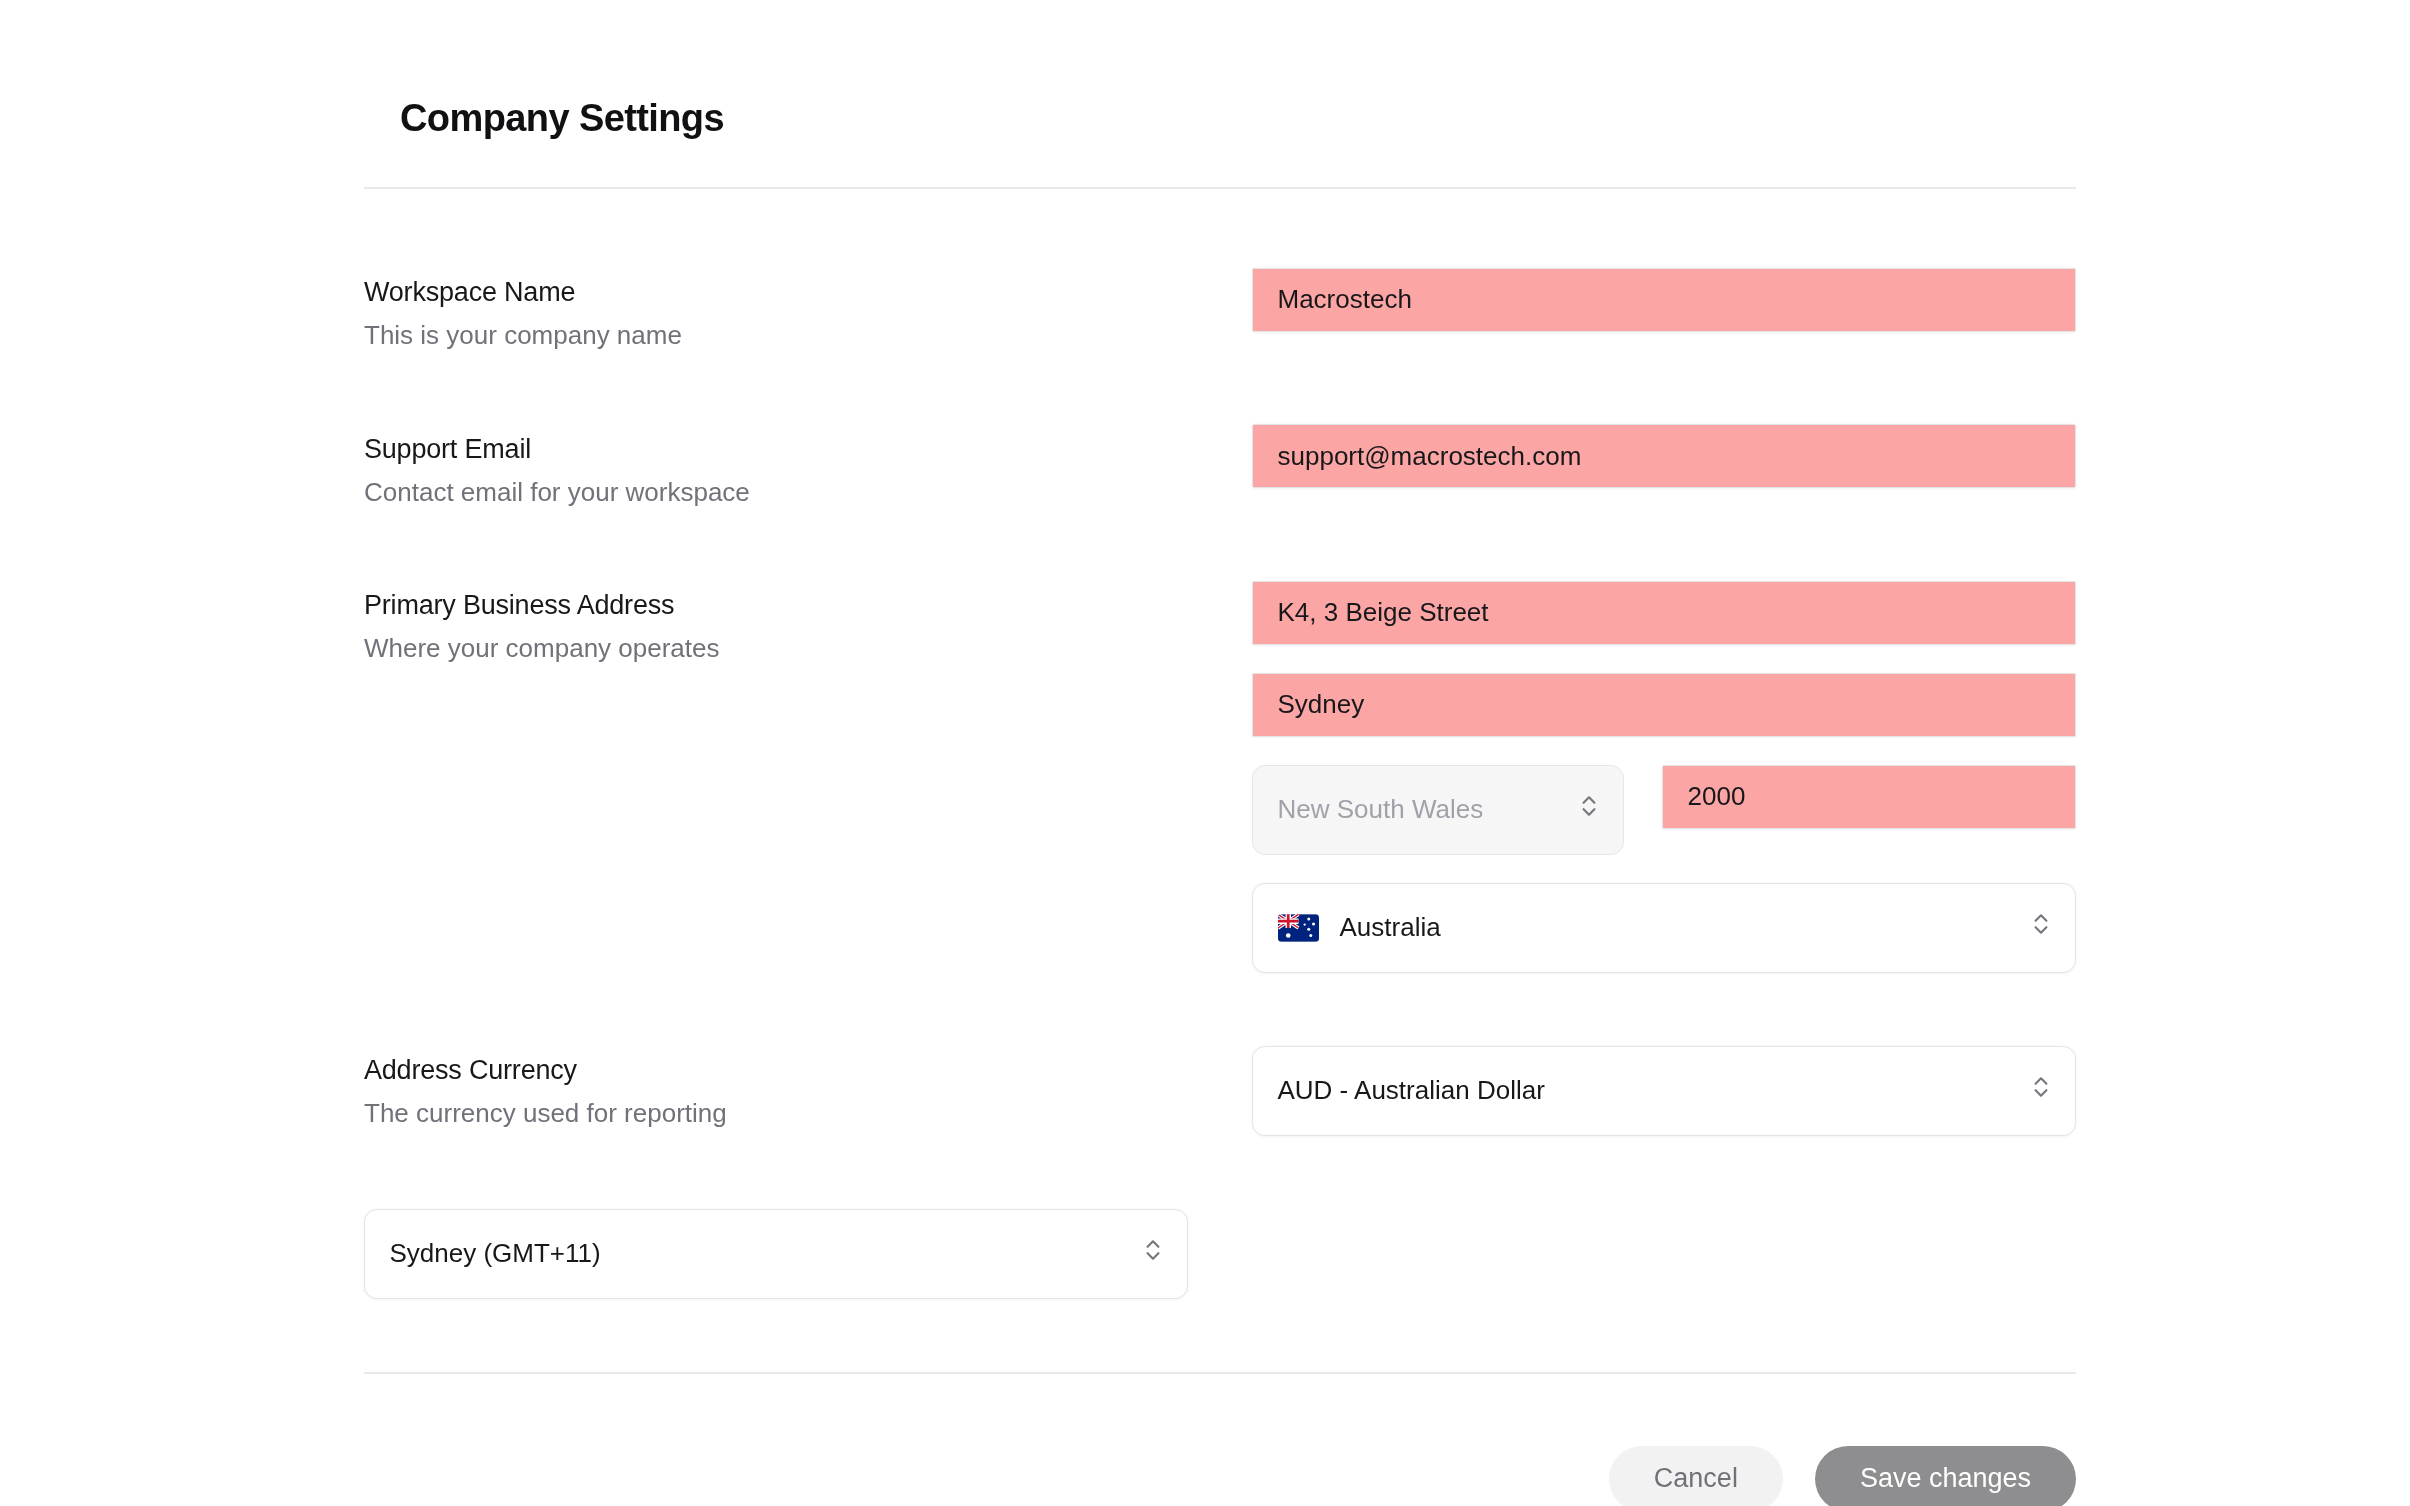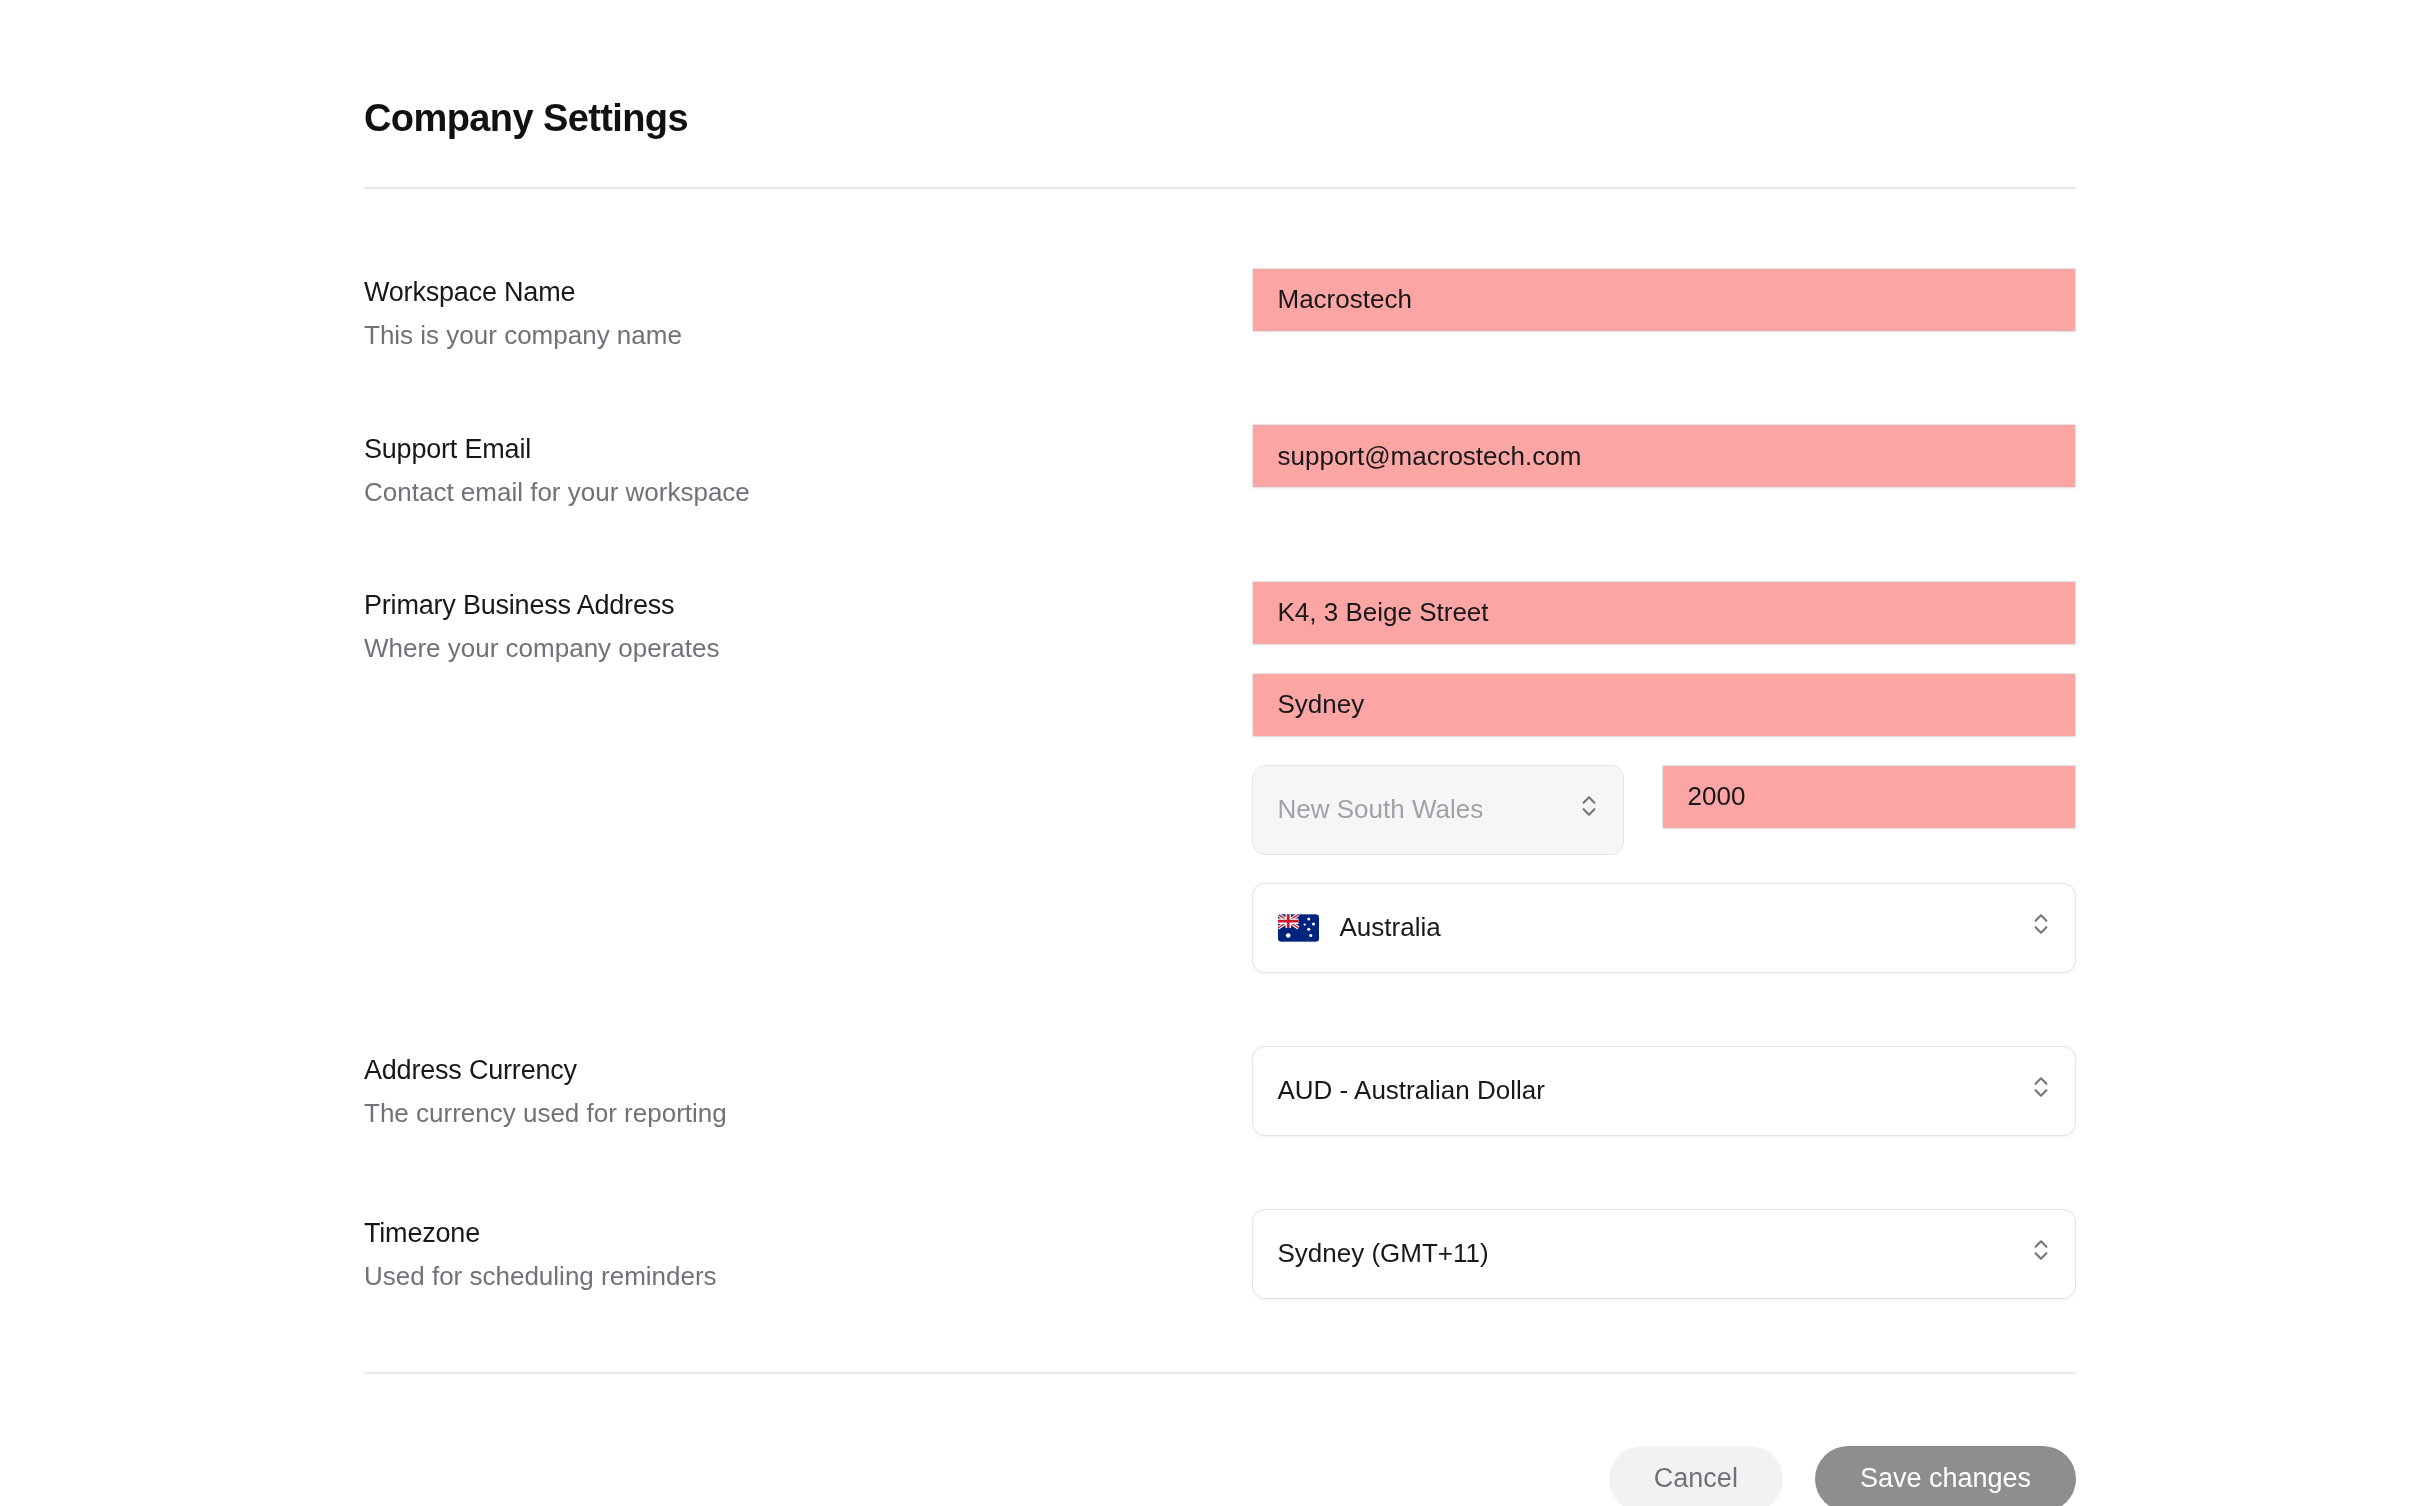--- a/index.html
+++ b/index.html
@@ -25,20 +25,21 @@
     left:364px;
     top:0;
     width:1712px;
   }
   h1.page-title{
     margin-top:97px;
     font-size:38px;
     font-weight:700;
     letter-spacing:-0.6px;
     color:#111113;
+    margin-left:36px;
   }
   .divider{
     margin-top:47px;
     height:1.9px;
     background:var(--divider);
   }
   .form{
     margin-top:79px;
   }
   .row{
@@ -253,24 +254,20 @@
             <svg width="26" height="26" viewBox="0 0 24 24" fill="none" stroke="currentColor" stroke-width="2" stroke-linecap="round" stroke-linejoin="round">
                 <path d="m7 9 5-5 5 5"></path>
                 <path d="m7 15 5 5 5-5"></path>
               </svg>
           </span>
         </button>
       </div>
     </div>
 
     <div class="row">
-      <div class="row-label">
-        <div class="field-label">Timezone</div>
-        <div class="field-desc">Used for scheduling reminders</div>
-      </div>
       <div class="row-control">
         <button type="button" class="select">
           <span>Sydney (GMT+11)</span>
           <span class="chevrons">
             <svg width="26" height="26" viewBox="0 0 24 24" fill="none" stroke="currentColor" stroke-width="2" stroke-linecap="round" stroke-linejoin="round">
                 <path d="m7 9 5-5 5 5"></path>
                 <path d="m7 15 5 5 5-5"></path>
               </svg>
           </span>
         </button>

